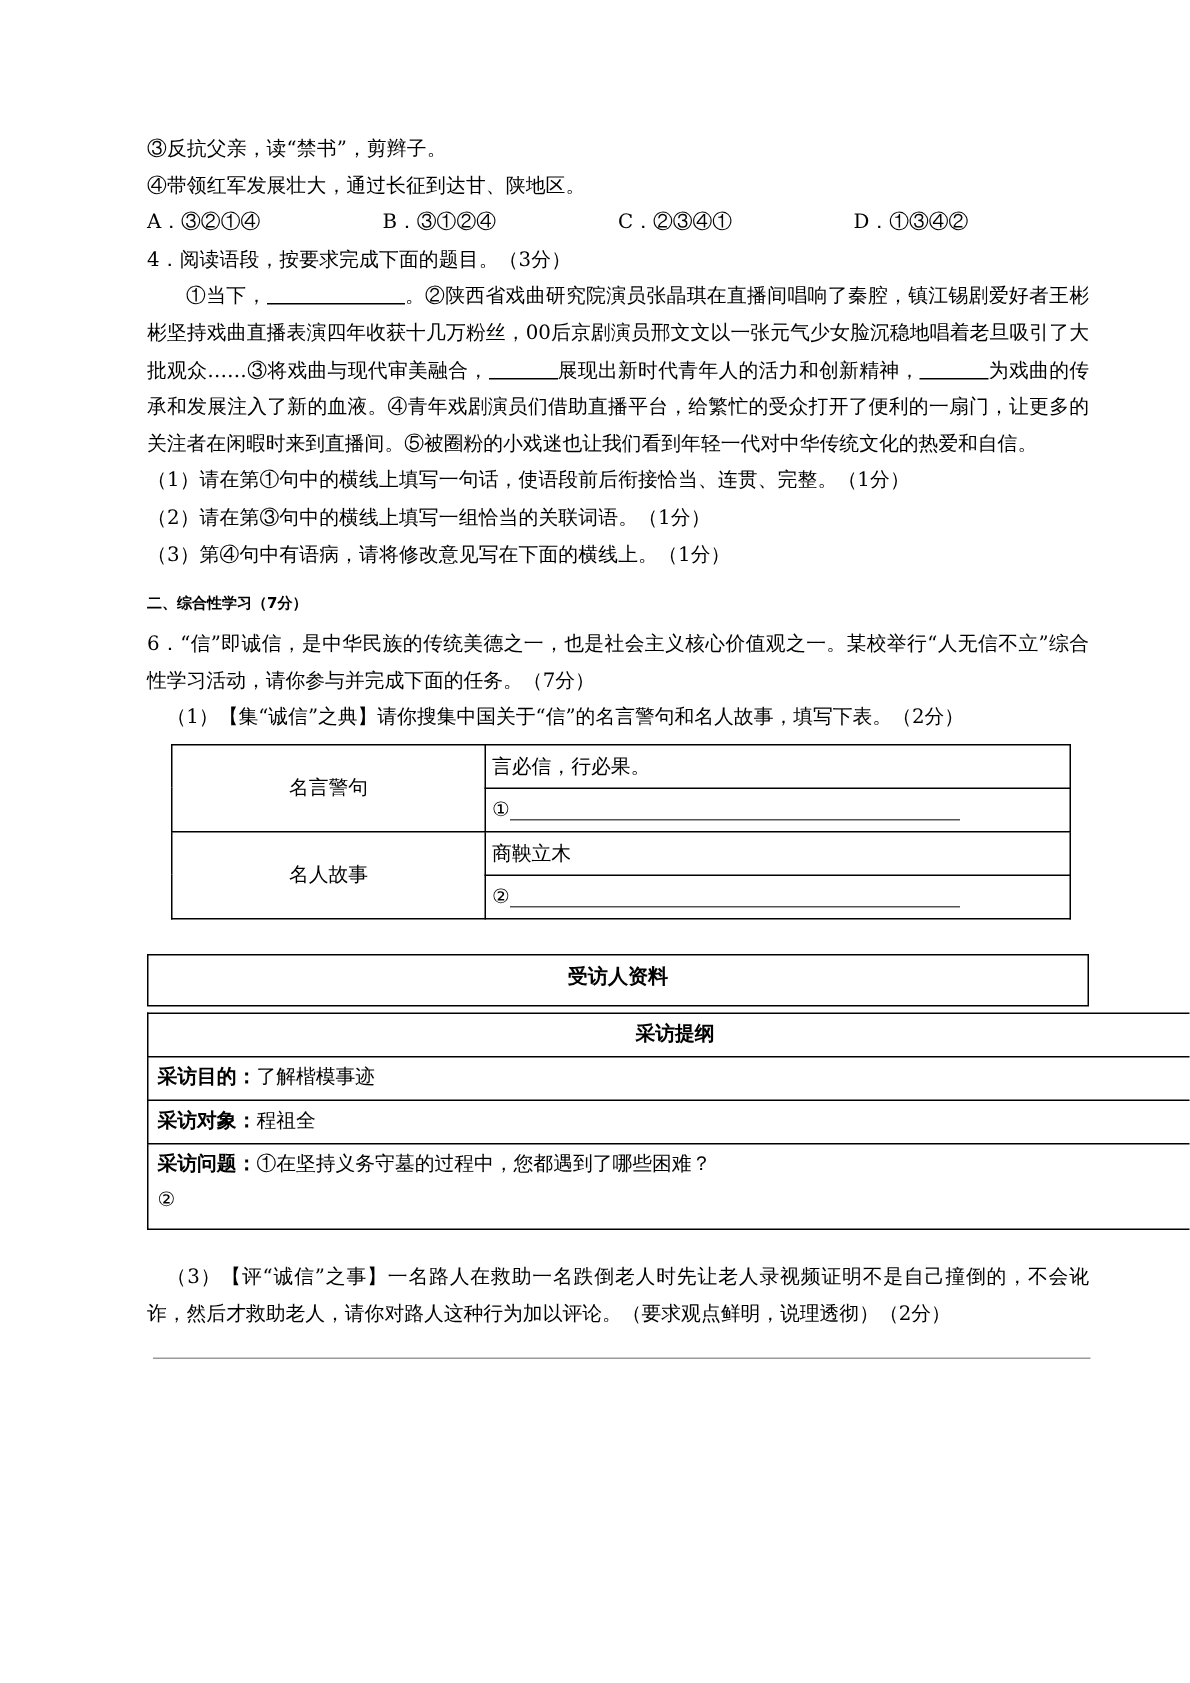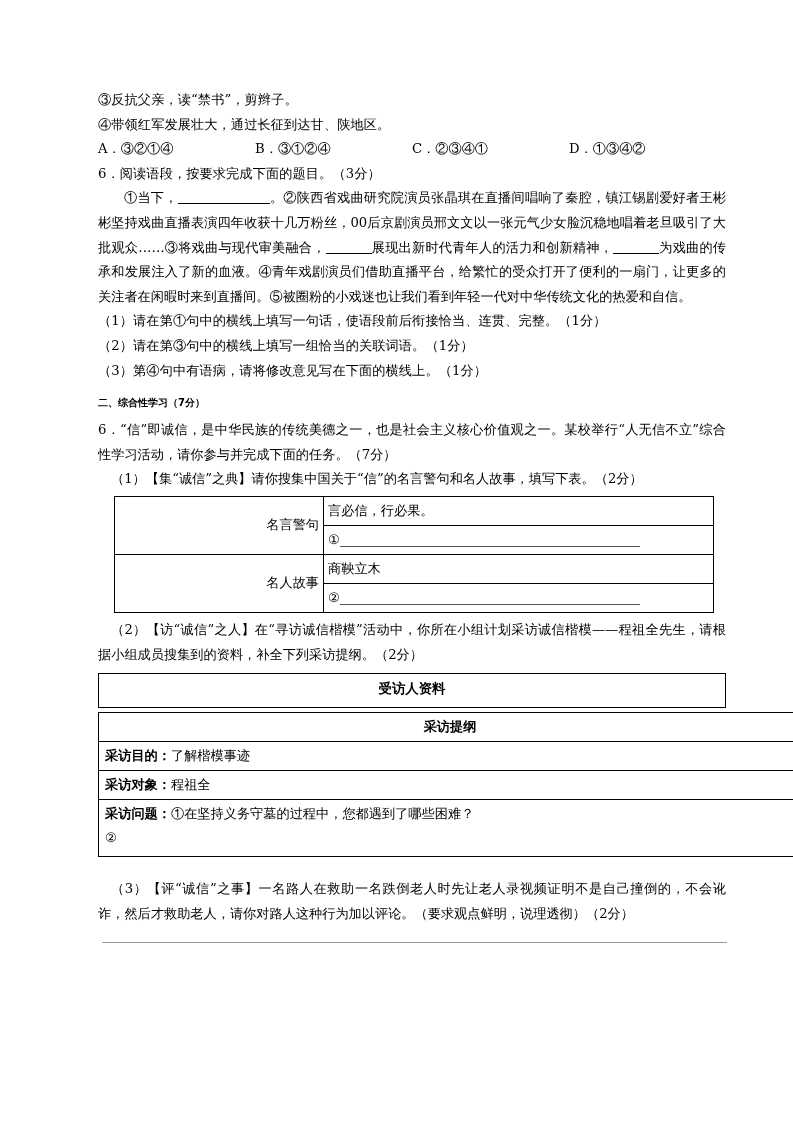--- a/index.html
+++ b/index.html
@@ -83,35 +83,35 @@
     table-layout: fixed;
   }
   table.t1 td {
     border: 1px solid #000;
     font-size: 13.2px;
     height: 26px;
     padding: 1px 4px;
   }
   td.lab {
     width: 200px;
-    text-align: right;
+    text-align: center;
     vertical-align: middle;
   }
   td.val {
     text-align: left;
   }
   td.valblank {
     text-align: left;
     padding-left: 52px;
   }
 
   
   .boxwrap {
     border: 1px solid #000;
-    margin-top: 6px;
+    margin-top: 23px;
     padding: 3px 7px 6px 7px;
     box-sizing: border-box;
     width: 628px;
   }
   .box-title {
     text-align: center;
     font-weight: bold;
     font-size: 13.4px;
     line-height: 24px;
     font-family: "DejaVu Sans", "Liberation Sans", sans-serif;
@@ -164,21 +164,21 @@
   <div class="line">③反抗父亲，读“禁书”，剪辫子。</div>
   <div class="line">④带领红军发展壮大，通过长征到达甘、陕地区。</div>
 
   <div class="opts">
     <span class="opt">A．③②①④</span>
     <span class="opt">B．③①②④</span>
     <span class="opt">C．②③④①</span>
     <span class="opt">D．①③④②</span>
   </div>
 
-  <div class="line">6．阅读语段，按要求完成下面的题目。（3分）</div>
+  <div class="line">4．阅读语段，按要求完成下面的题目。（3分）</div>
 
   <p class="para indent2"><span>①当下，</span><span class="blank-long"></span><span>。②陕西省戏曲研究院演员张晶琪在直播间唱响了秦腔，镇江锡剧爱好者王彬彬坚持戏曲直播表演四年收获十几万粉丝，00后京剧演员邢文文以一张元气少女脸沉稳地唱着老旦吸引了大批观众……③将戏曲与现代审美融合，</span><span class="blank-mid"></span><span>展现出新时代青年人的活力和创新精神，</span><span class="blank-mid"></span><span>为戏曲的传承和发展注入了新的血液。④青年戏剧演员们借助直播平台，给繁忙的受众打开了便利的一扇门，让更多的关注者在闲暇时来到直播间。⑤被圈粉的小戏迷也让我们看到年轻一代对中华传统文化的热爱和自信。</span></p>
 
   <div class="line">（1）请在第①句中的横线上填写一句话，使语段前后衔接恰当、连贯、完整。（1分）</div>
   <div class="line">（2）请在第③句中的横线上填写一组恰当的关联词语。（1分）</div>
   <div class="line">（3）第④句中有语病，请将修改意见写在下面的横线上。（1分）</div>
 
   <div class="section-head">二、综合性学习（7分）</div>
 
   <p class="para">6．“信”即诚信，是中华民族的传统美德之一，也是社会主义核心价值观之一。某校举行“人无信不立”综合性学习活动，请你参与并完成下面的任务。（7分）</p>
@@ -197,21 +197,20 @@
     <tr>
       <td class="lab" rowspan="2">名人故事</td>
       <td class="val">商鞅立木</td>
     </tr>
     <tr>
       <td class="valblank"><span>②</span><span class="blank-fill"></span></td>
     </tr>
   </tbody>
     </table>
 
-  <p class="para indent1" style="margin-top:5px;">（2）【访“诚信”之人】在“寻访诚信楷模”活动中，你所在小组计划采访诚信楷模——程祖全先生，请根据小组成员搜集到的资料，补全下列采访提纲。（2分）</p>
 
   <div class="boxwrap">
     <div class="box-title">受访人资料</div>
   </div>
 
   <table class="t2">
     <tbody>
         <tr>
       <td class="t2head">采访提纲</td>
     </tr>

